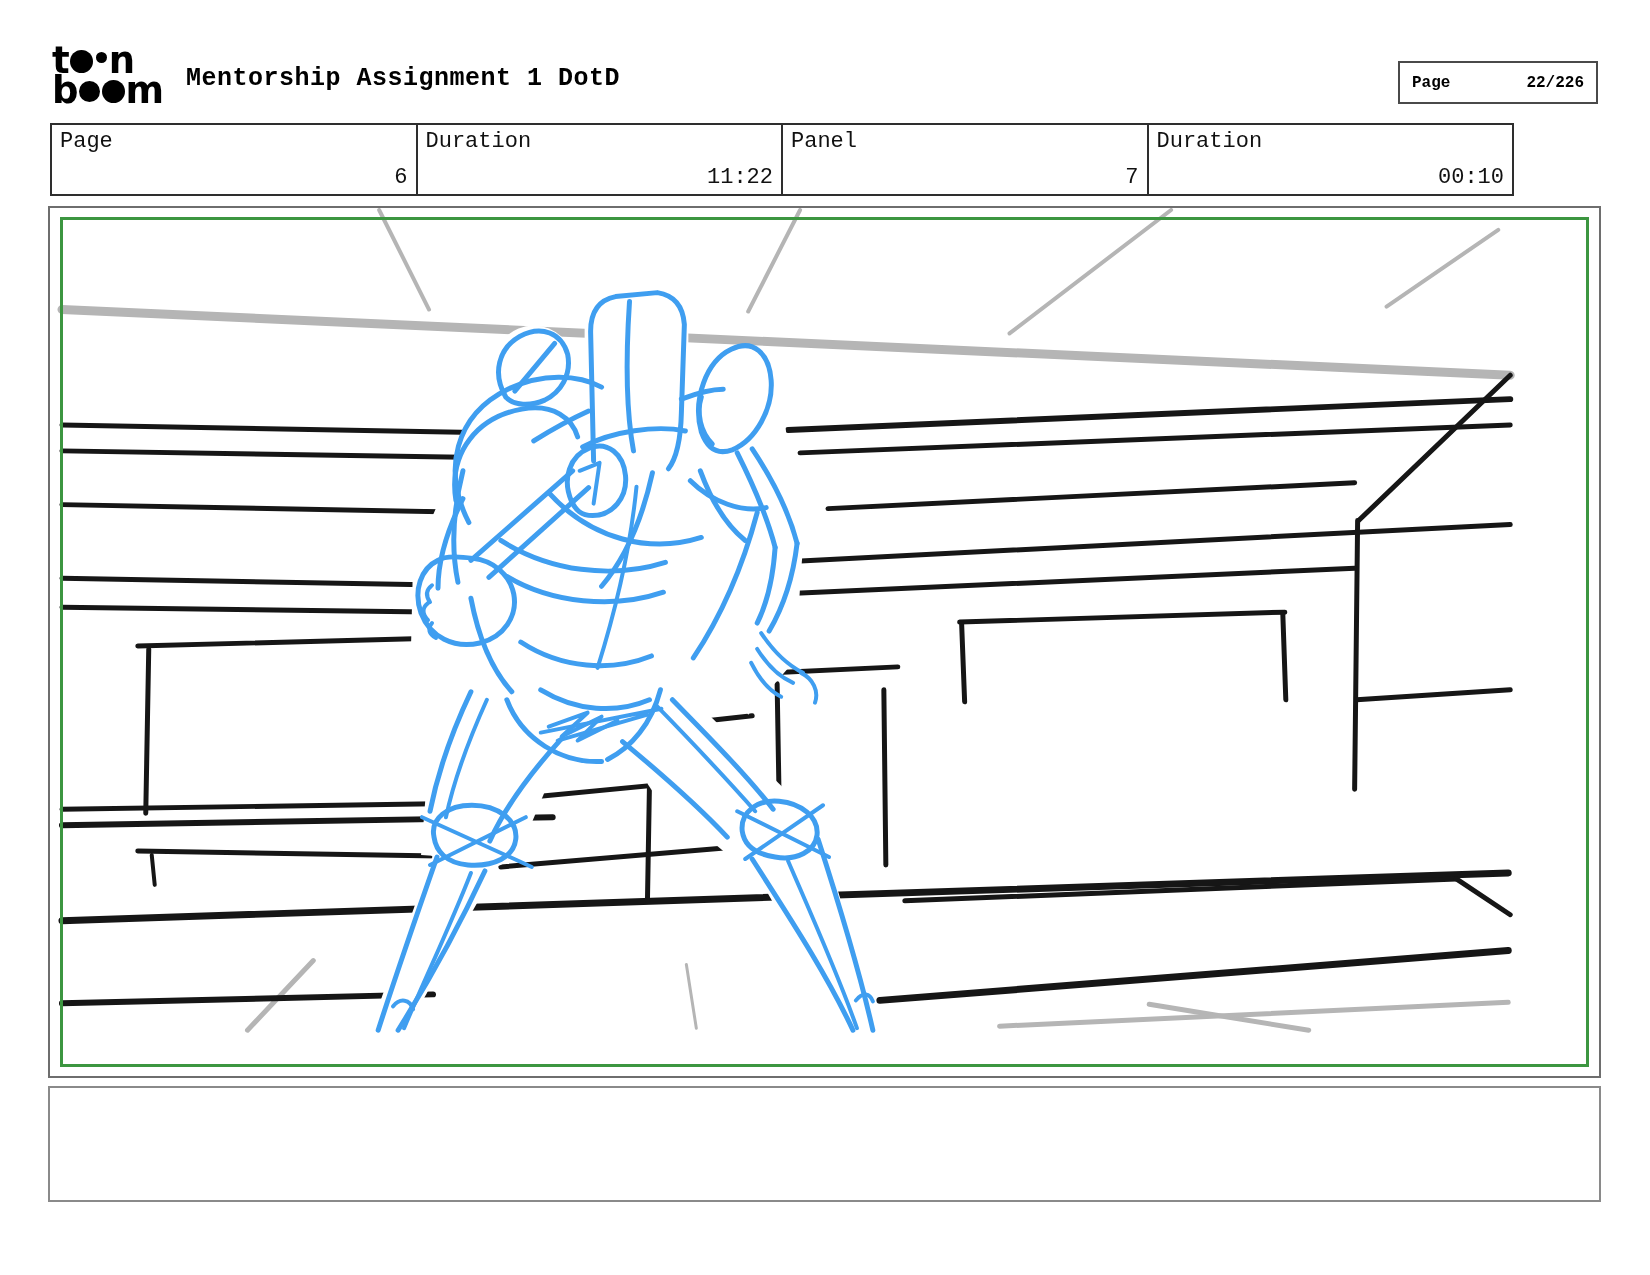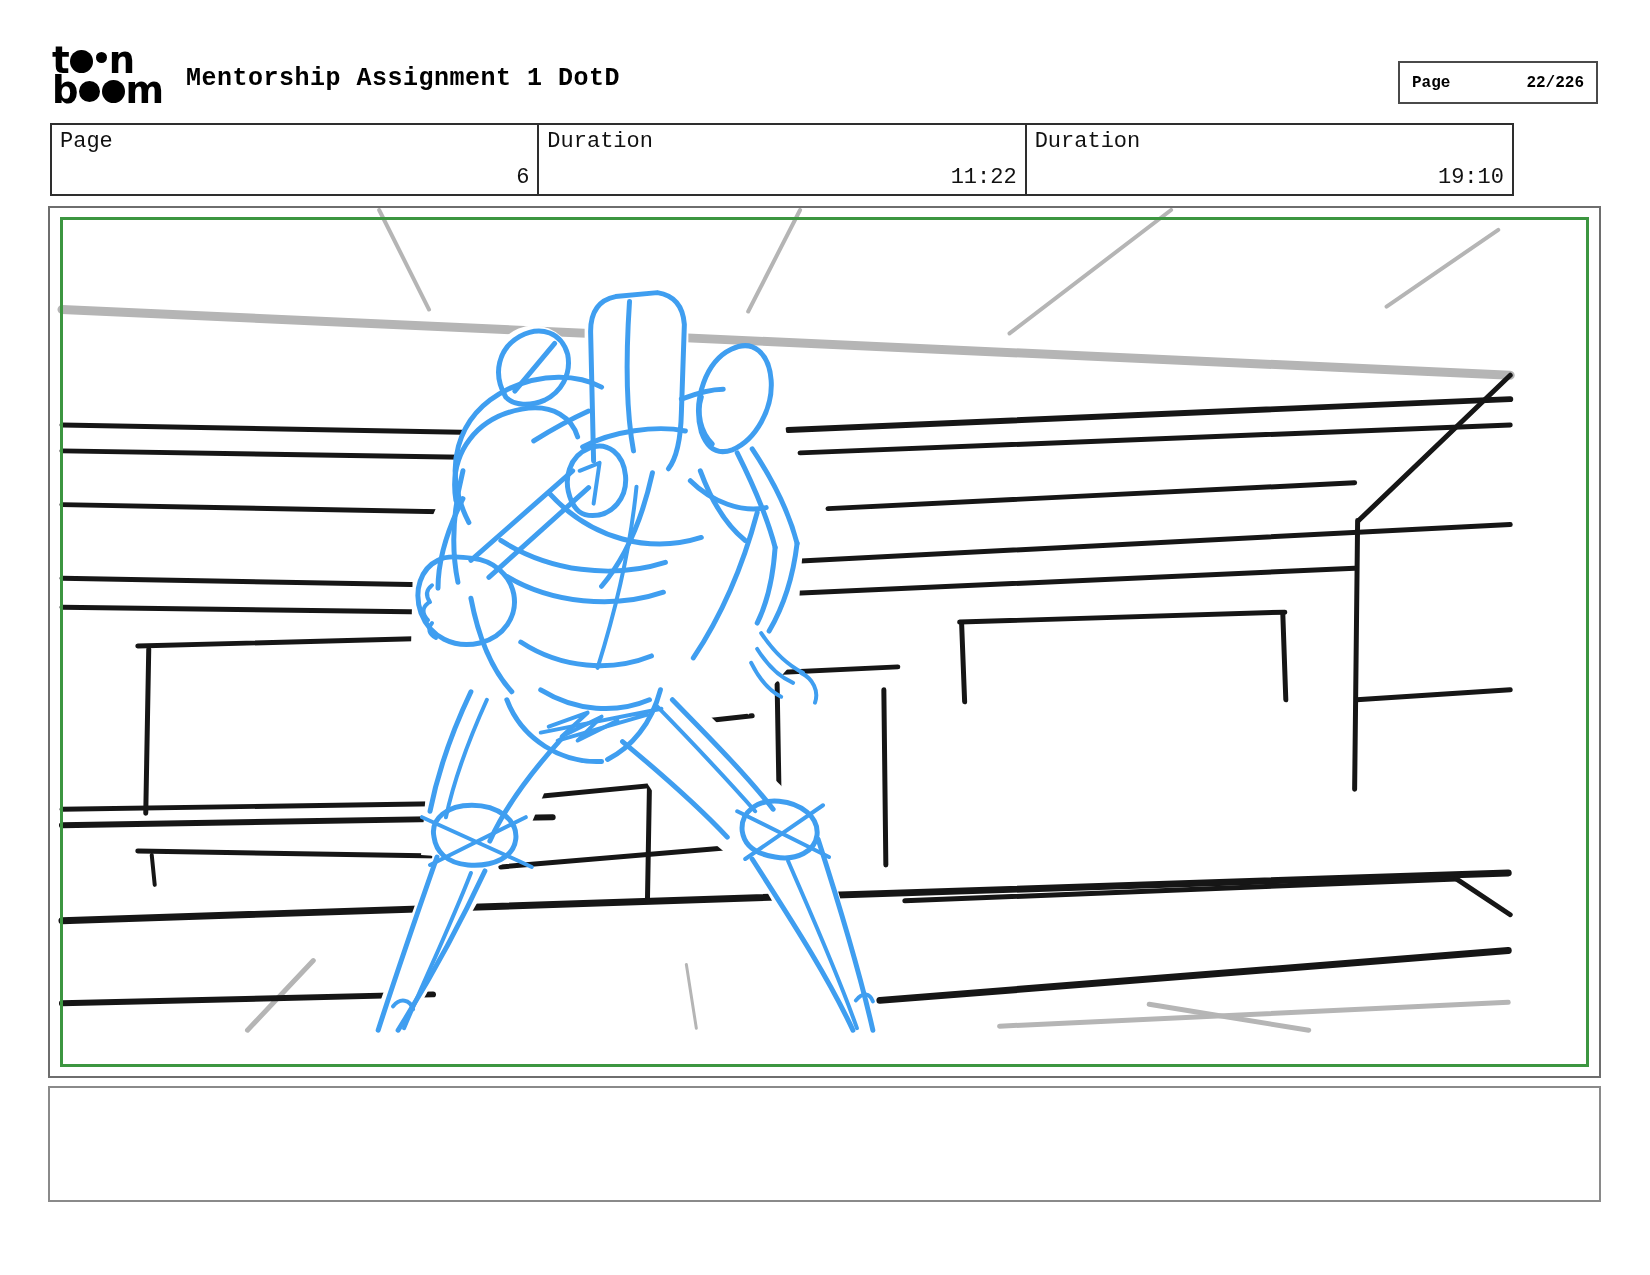--- a/index.html
+++ b/index.html
@@ -73,22 +73,26 @@
 <div id="info-row" class="abs">
   <div class="cell">
     <span class="cell-label">Page</span>
     <span class="cell-value">6</span>
   </div>
   <div class="cell">
     <span class="cell-label">Duration</span>
     <span class="cell-value">11:22</span>
   </div>
   <div class="cell">
+    <span class="cell-label">Panel</span>
+    <span class="cell-value">7</span>
+  </div>
+  <div class="cell">
     <span class="cell-label">Duration</span>
-    <span class="cell-value">19:10</span>
+    <span class="cell-value">00:10</span>
   </div>
 </div>
 
 <div id="panel" class="abs">
   <svg id="sketch" viewBox="48 206 1553 872" preserveAspectRatio="none" xmlns="http://www.w3.org/2000/svg">
 
     <g stroke="#b5b5b5" fill="none" stroke-linecap="round">
       <path d="M378,208 L428,308" stroke-width="4"></path>
       <path d="M800,208 L748,310" stroke-width="4"></path>
       <path d="M1172,208 L1010,332" stroke-width="4"></path>

